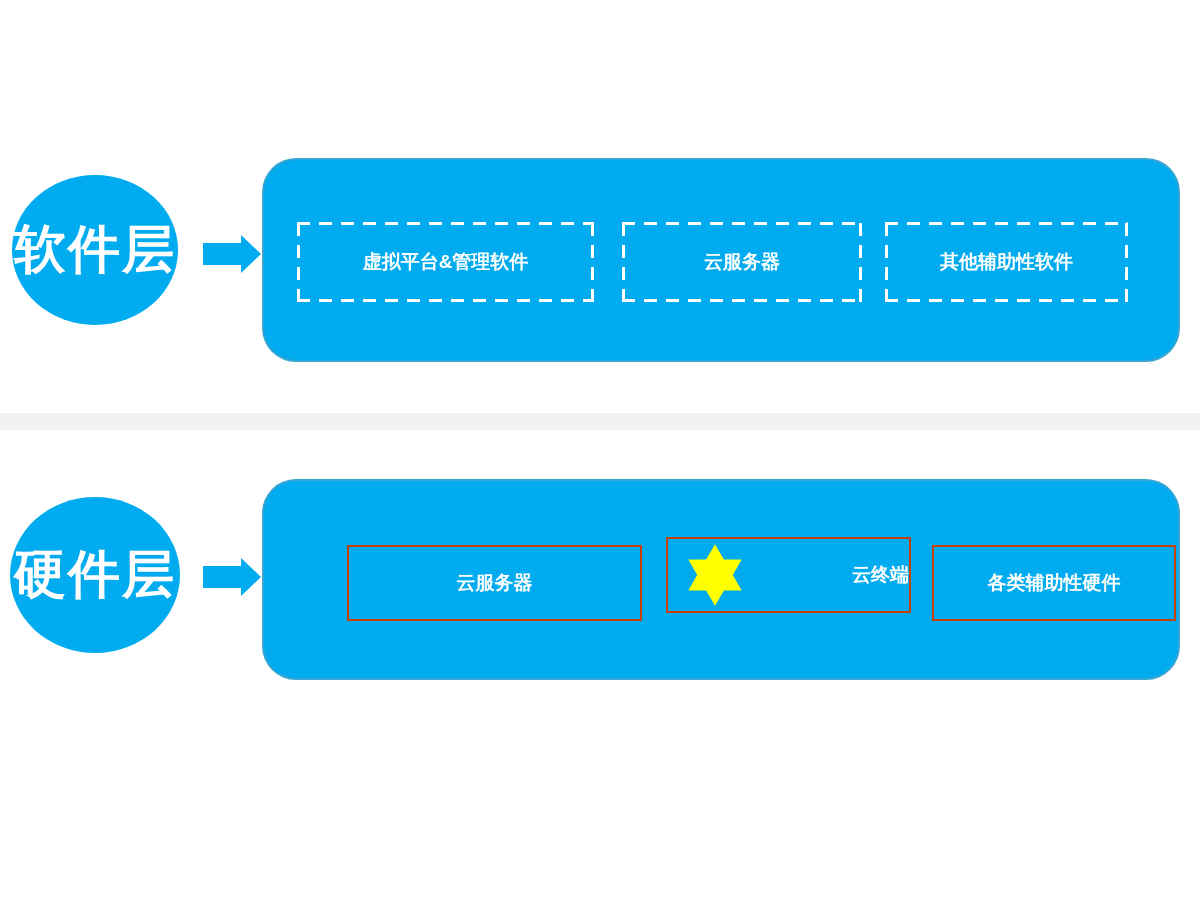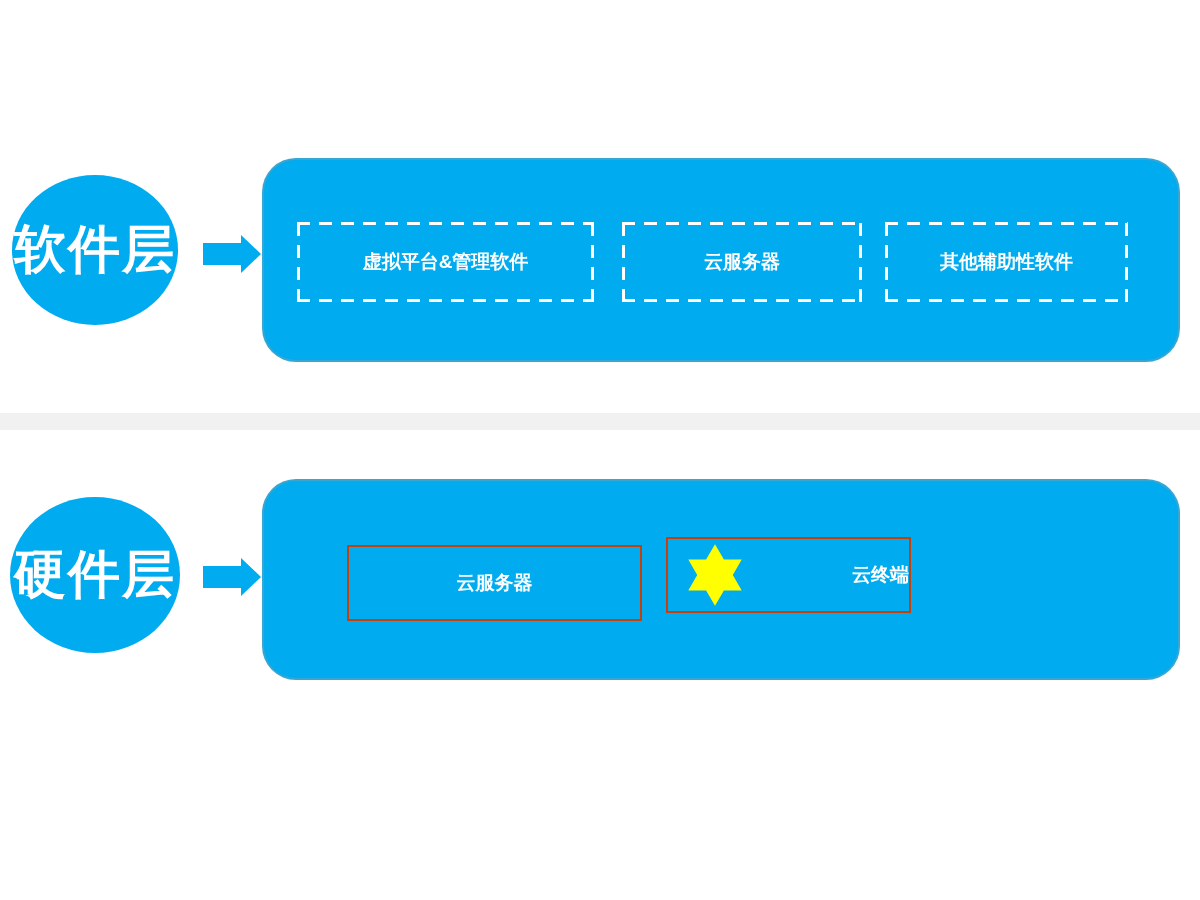--- a/index.html
+++ b/index.html
@@ -117,15 +117,18 @@
       <span>云服务器</span>
     </div>
     <div class="item-box solid hw-box-2">
       <span class="star-icon">
         <svg viewBox="8 2 84 96" xmlns="http://www.w3.org/2000/svg">
           <polygon points="50,2 63.85,26 91.57,26 77.7,50 91.57,74 63.85,74 50,98 36.15,74 8.43,74 22.3,50 8.43,26 36.15,26" fill="#ffff00"></polygon>
         </svg>
       </span>
       <span>云终端</span>
     </div>
+    <div class="item-box solid hw-box-3">
+      <span>各类辅助性硬件</span>
+    </div>
   </div>
 
 </div>
 
 </body></html>

